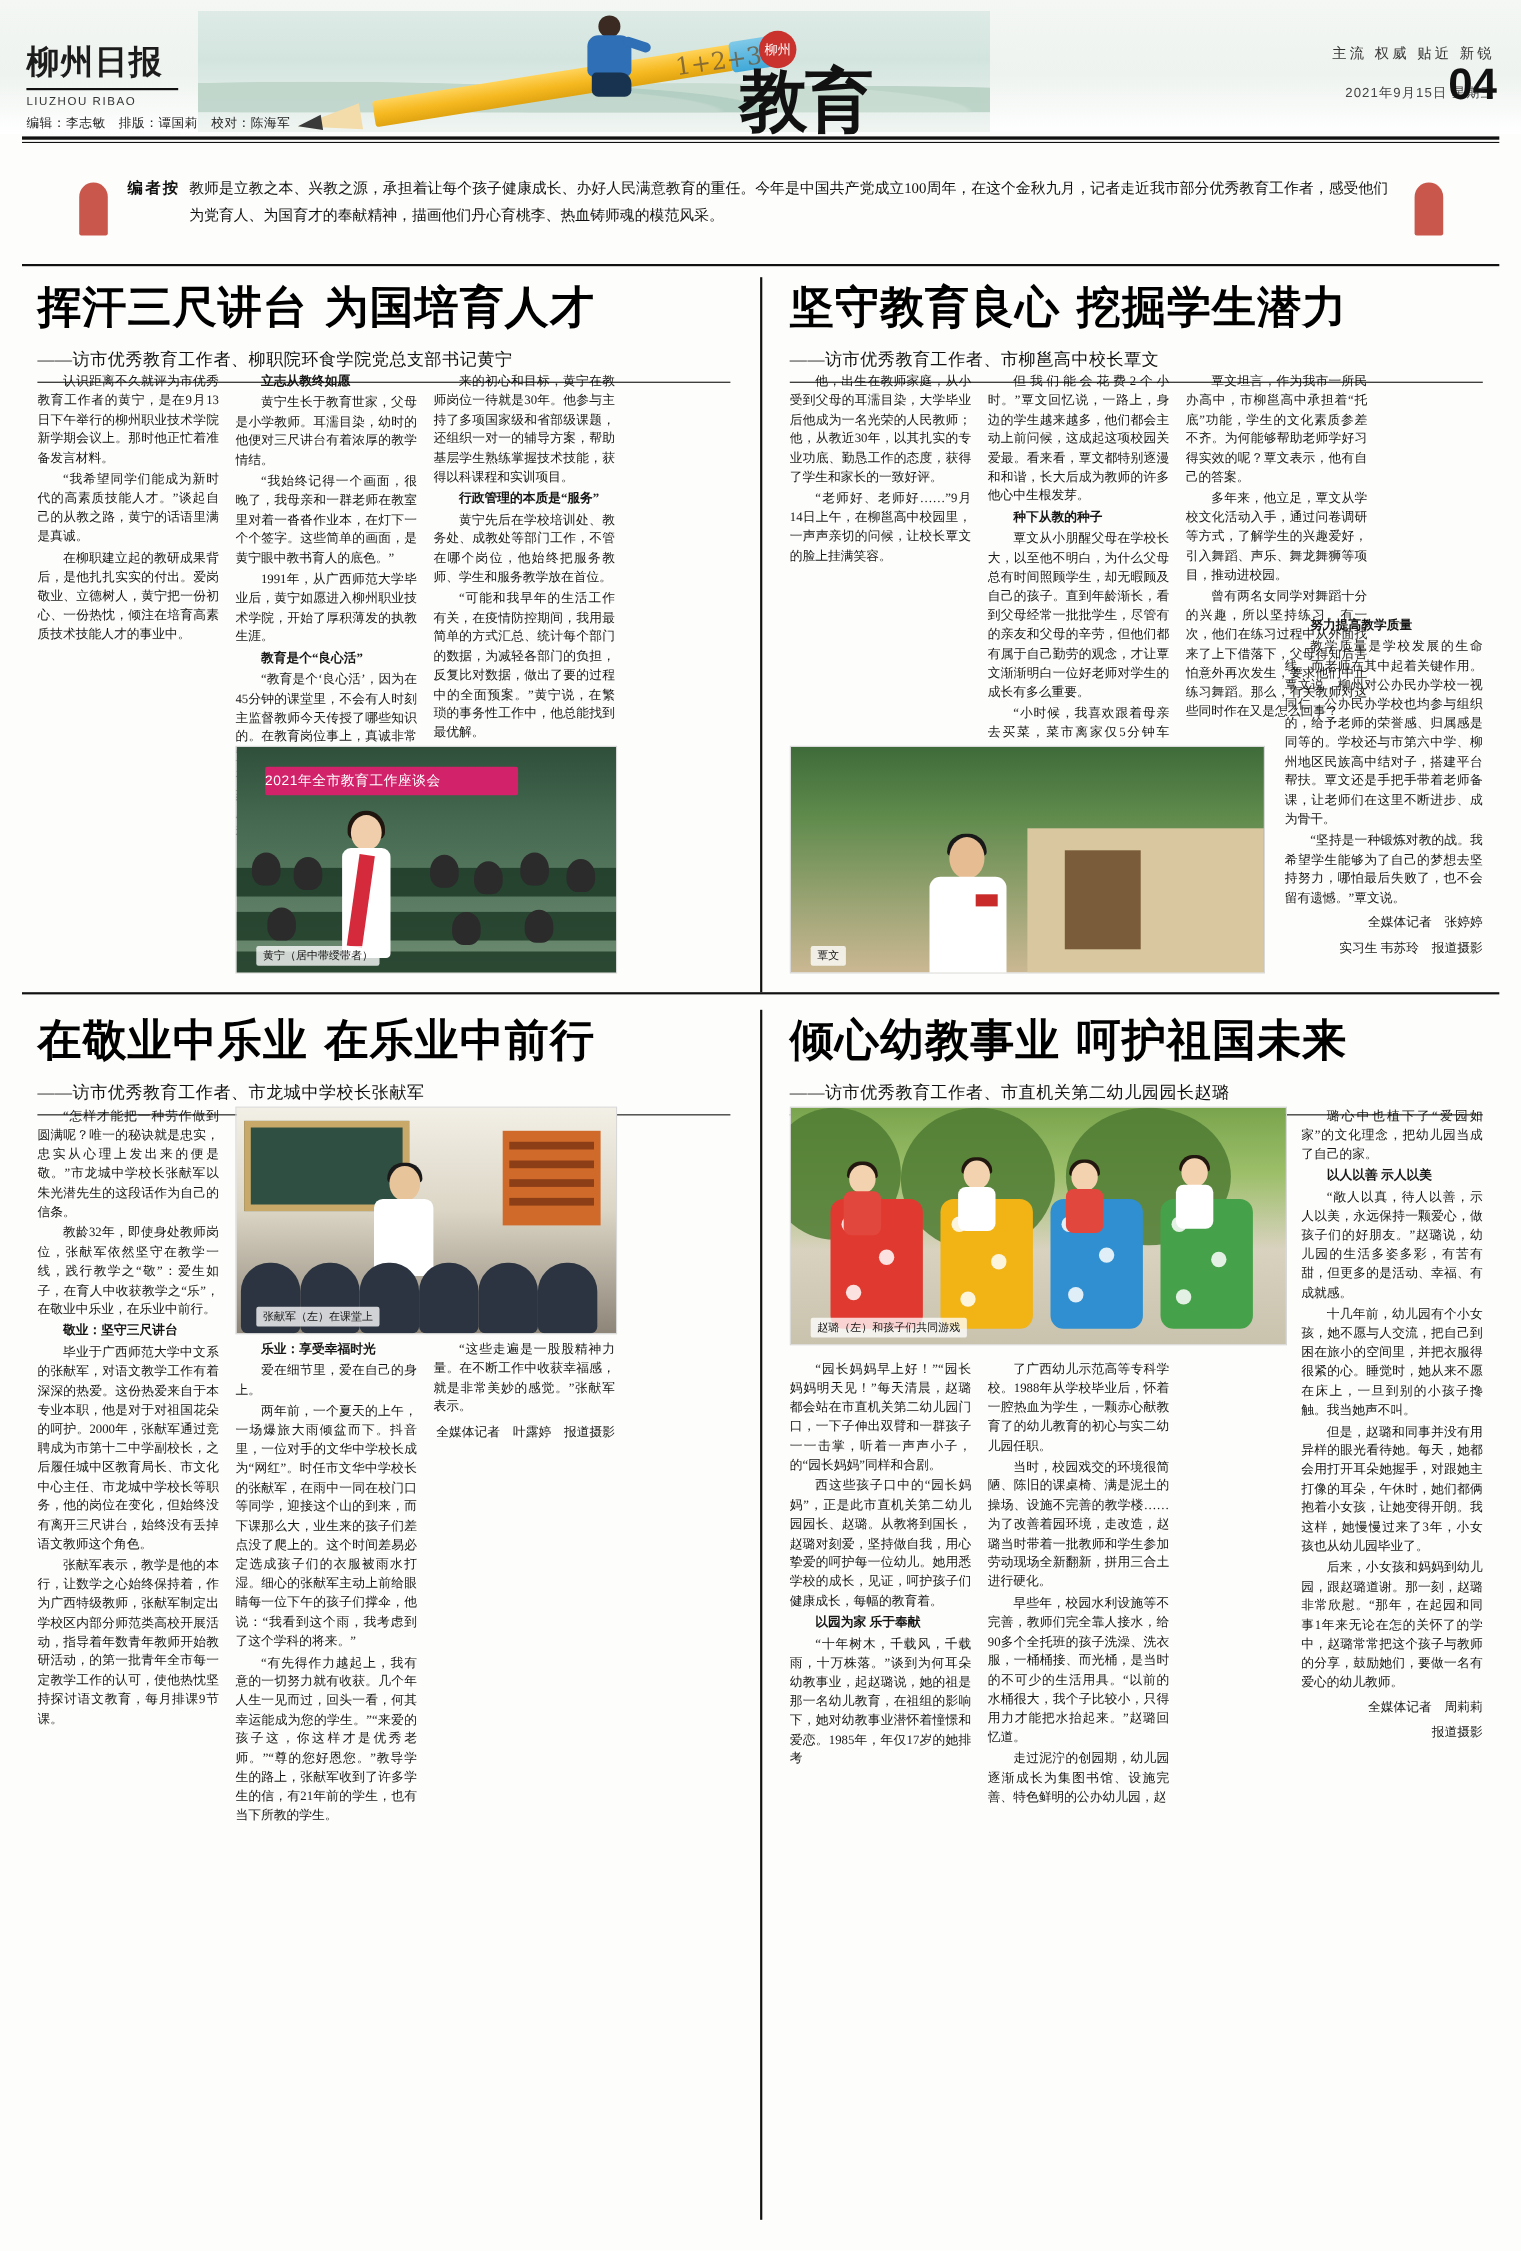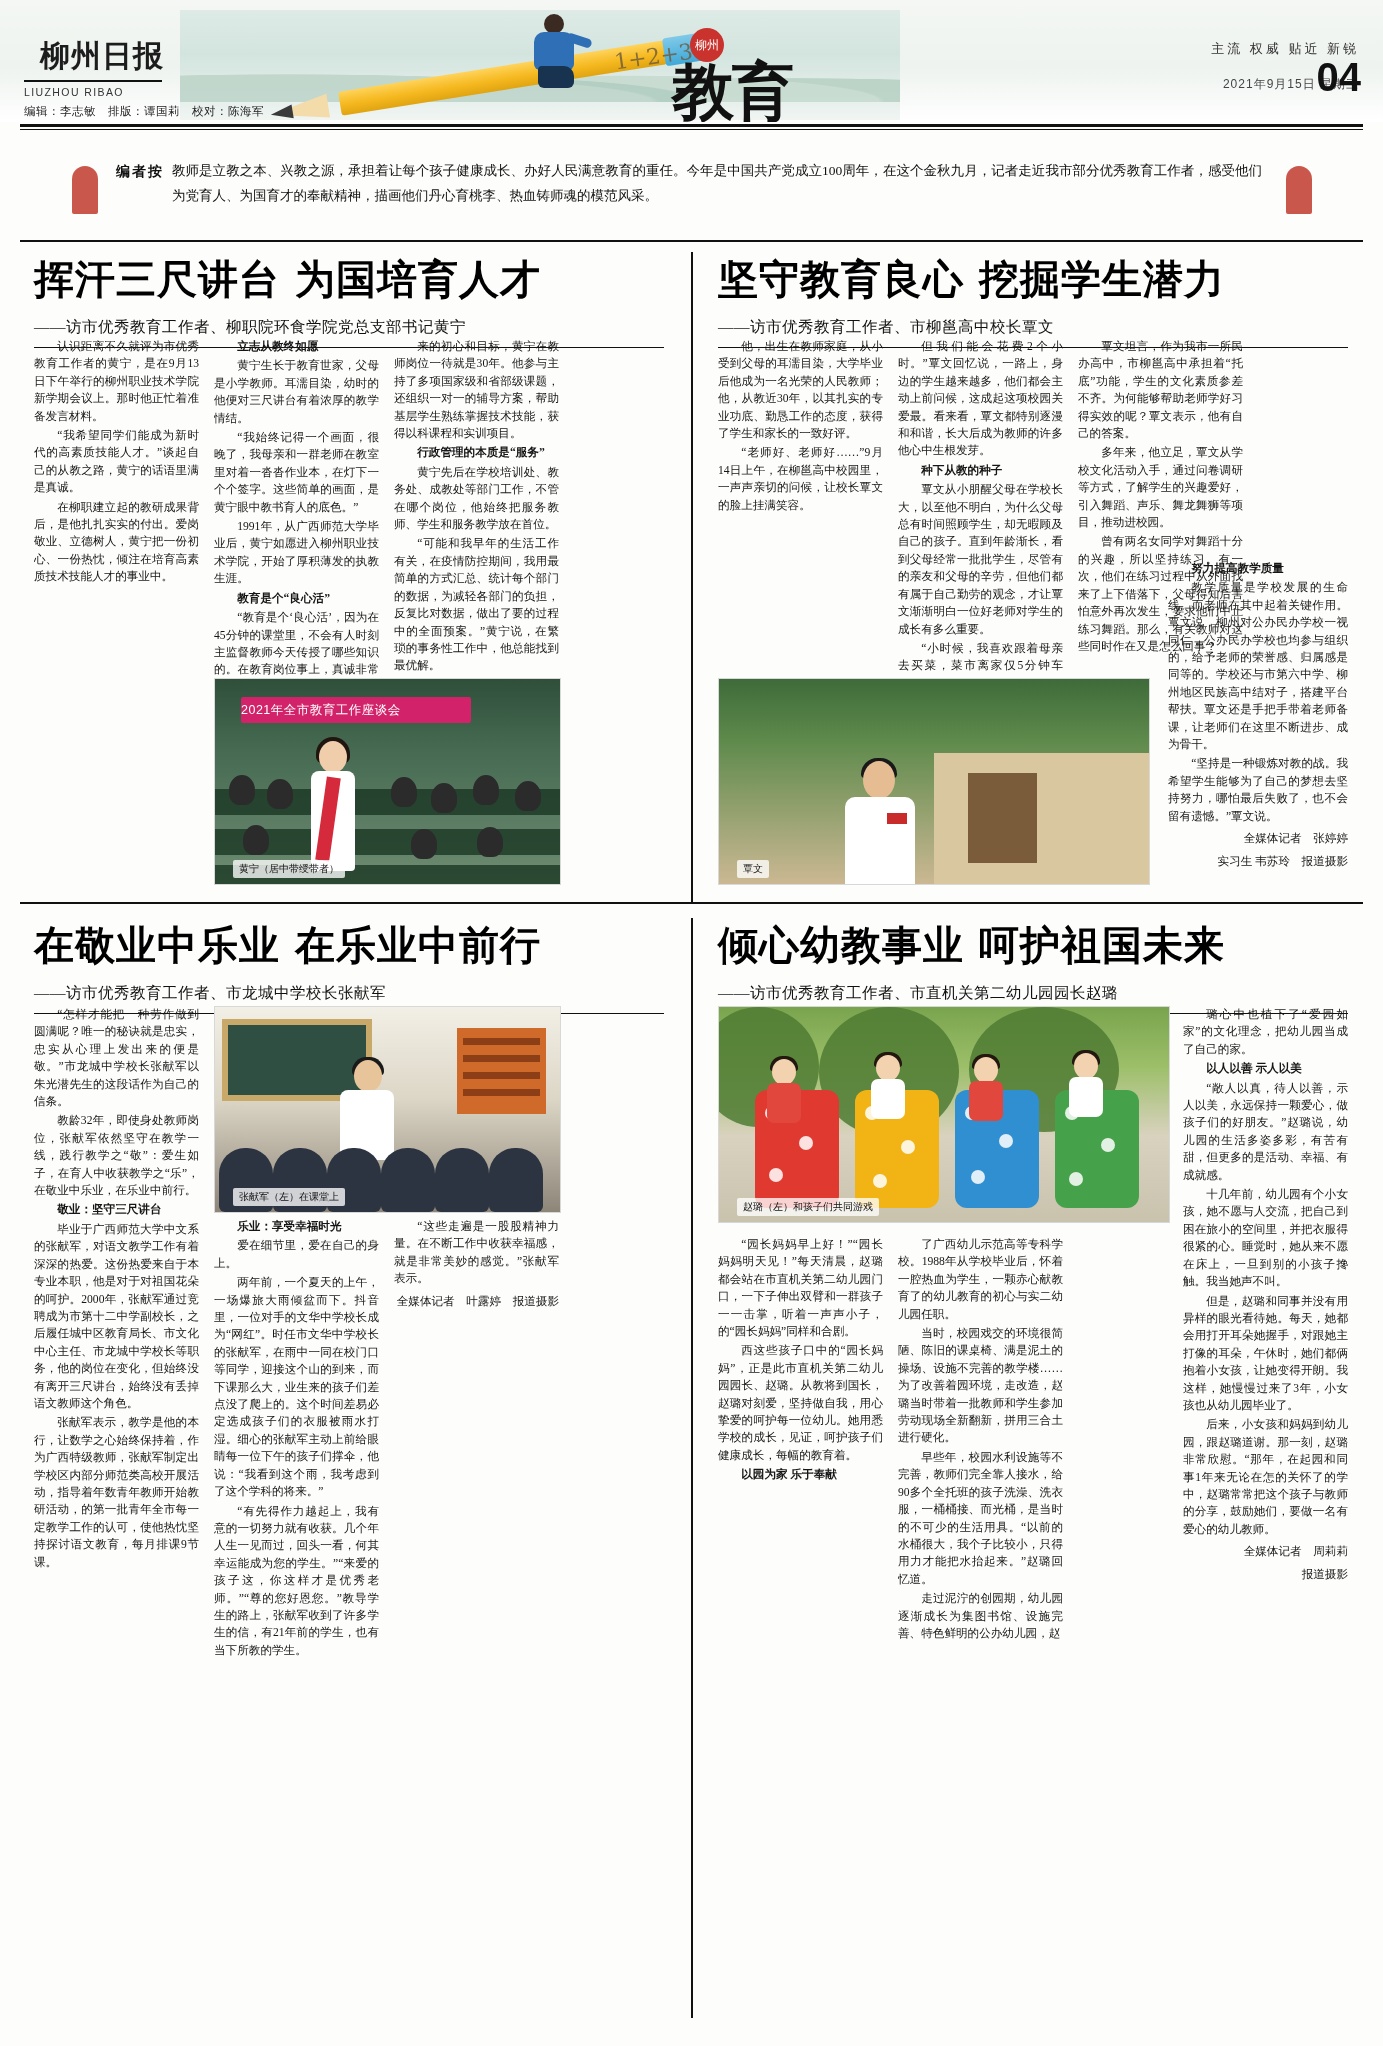--- a/index.html
+++ b/index.html
@@ -35,21 +35,20 @@
       radial-gradient(ellipse at 62% 100%, #c2d8cc 0 40%, transparent 41%),
       radial-gradient(ellipse at 85% 100%, #b3cec1 0 36%, transparent 37%);
   }
   .logo-box{
     position:absolute;left:24px;top:36px;width:140px;height:58px;
   }
   .logo-cn{
     font-family:"DejaVu Serif", serif;
     font-size:30px;font-weight:700;color:#1c1c1c;letter-spacing:1px;
     white-space:nowrap;
-    text-align:right;
   }
   .logo-en{
     font-family:"Liberation Sans", sans-serif;
     font-size:10.5px;color:#333;letter-spacing:1.4px;margin-top:4px;
   }
   .logo-underline{
     width:138px;height:2px;background:#111;margin-top:3px;
   }
   
   .pencil{
@@ -522,20 +521,21 @@
         <div class="hd"></div>
         <div class="top" style="background:#ffffff;"></div>
       </div>
     <div class="cap">赵璐（左）和孩子们共同游戏</div>
   </div>
 
   <div class="col" style="left:718px;top:1236px;width:165px;height:780px;">
     <p>“园长妈妈早上好！”“园长妈妈明天见！”每天清晨，赵璐都会站在市直机关第二幼儿园门口，一下子伸出双臂和一群孩子一一击掌，听着一声声小子，的“园长妈妈”同样和合剧。</p>
     <p>西这些孩子口中的“园长妈妈”，正是此市直机关第二幼儿园园长、赵璐。从教将到国长，赵璐对刻爱，坚持做自我，用心挚爱的呵护每一位幼儿。她用悉学校的成长，见证，呵护孩子们健康成长，每幅的教育着。</p>
     <p class="sec">以园为家  乐于奉献</p>
+    <p>“十年树木，千载风，千载雨，十万株落。”谈到为何耳朵幼教事业，起赵璐说，她的祖是那一名幼儿教育，在祖组的影响下，她对幼教事业潜怀着憧憬和爱恋。1985年，年仅17岁的她排考</p>
   </div>
 
   <div class="col" style="left:898px;top:1236px;width:165px;height:780px;">
     <p>了广西幼儿示范高等专科学校。1988年从学校毕业后，怀着一腔热血为学生，一颗赤心献教育了的幼儿教育的初心与实二幼儿园任职。</p>
     <p>当时，校园戏交的环境很简陋、陈旧的课桌椅、满是泥土的操场、设施不完善的教学楼……为了改善着园环境，走改造，赵璐当时带着一批教师和学生参加劳动现场全新翻新，拼用三合土进行硬化。</p>
     <p>早些年，校园水利设施等不完善，教师们完全靠人接水，给90多个全托班的孩子洗澡、洗衣服，一桶桶接、而光桶，是当时的不可少的生活用具。“以前的水桶很大，我个子比较小，只得用力才能把水抬起来。”赵璐回忆道。</p>
     <p>走过泥泞的创园期，幼儿园逐渐成长为集图书馆、设施完善、特色鲜明的公办幼儿园，赵</p>
   </div>
 
   <div class="col" style="left:1183px;top:1006px;width:165px;height:1010px;">

